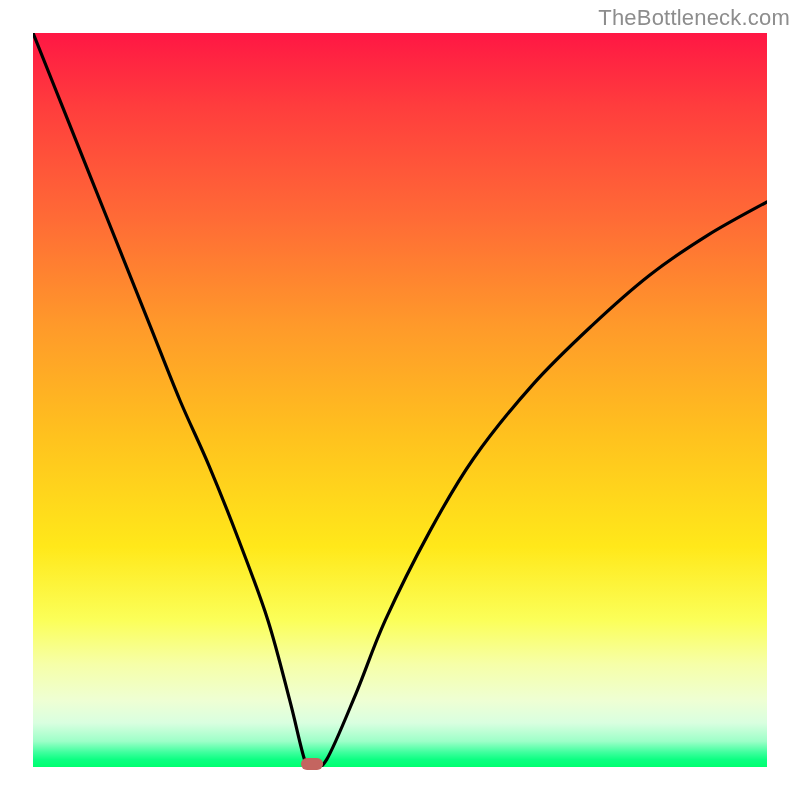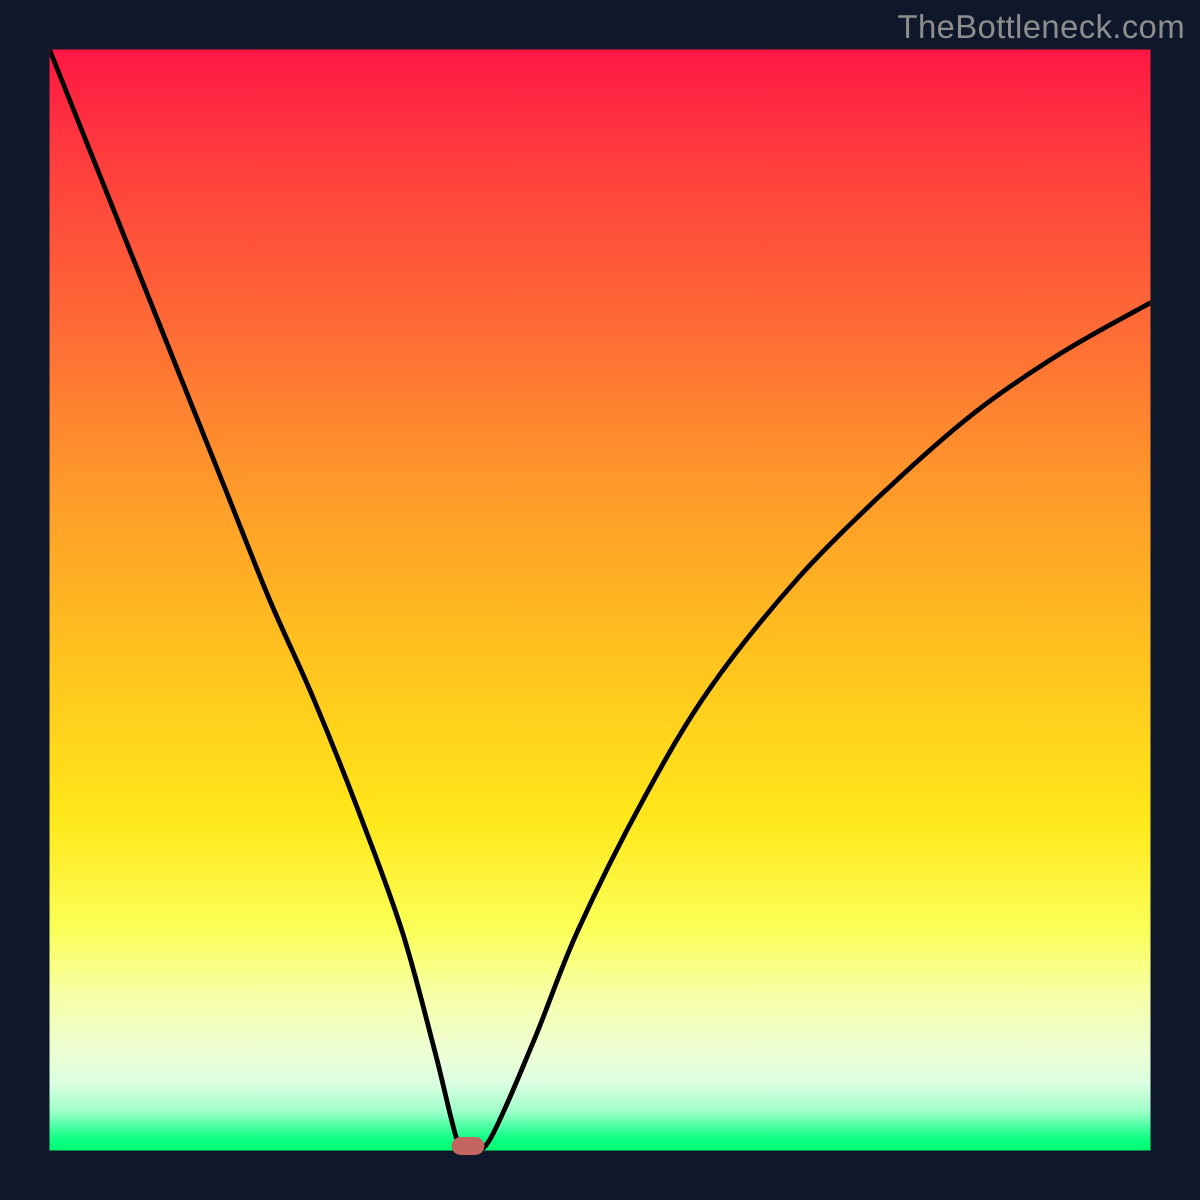--- a/index.html
+++ b/index.html
@@ -10,21 +10,21 @@
     background: #000000;
     overflow: hidden;
     font-family: Arial, Helvetica, sans-serif;
   }
   .frame {
     position: absolute;
     top: 0;
     left: 0;
     width: 800px;
     height: 800px;
-    background: #0f172a;
+    background: #ffffff;
   }
   .plot {
     position: absolute;
     top: 33px;
     left: 33px;
     width: 734px;
     height: 734px;
     background: linear-gradient(to bottom,
       #ff1744 0%,
       #ff3d3d 10%,

